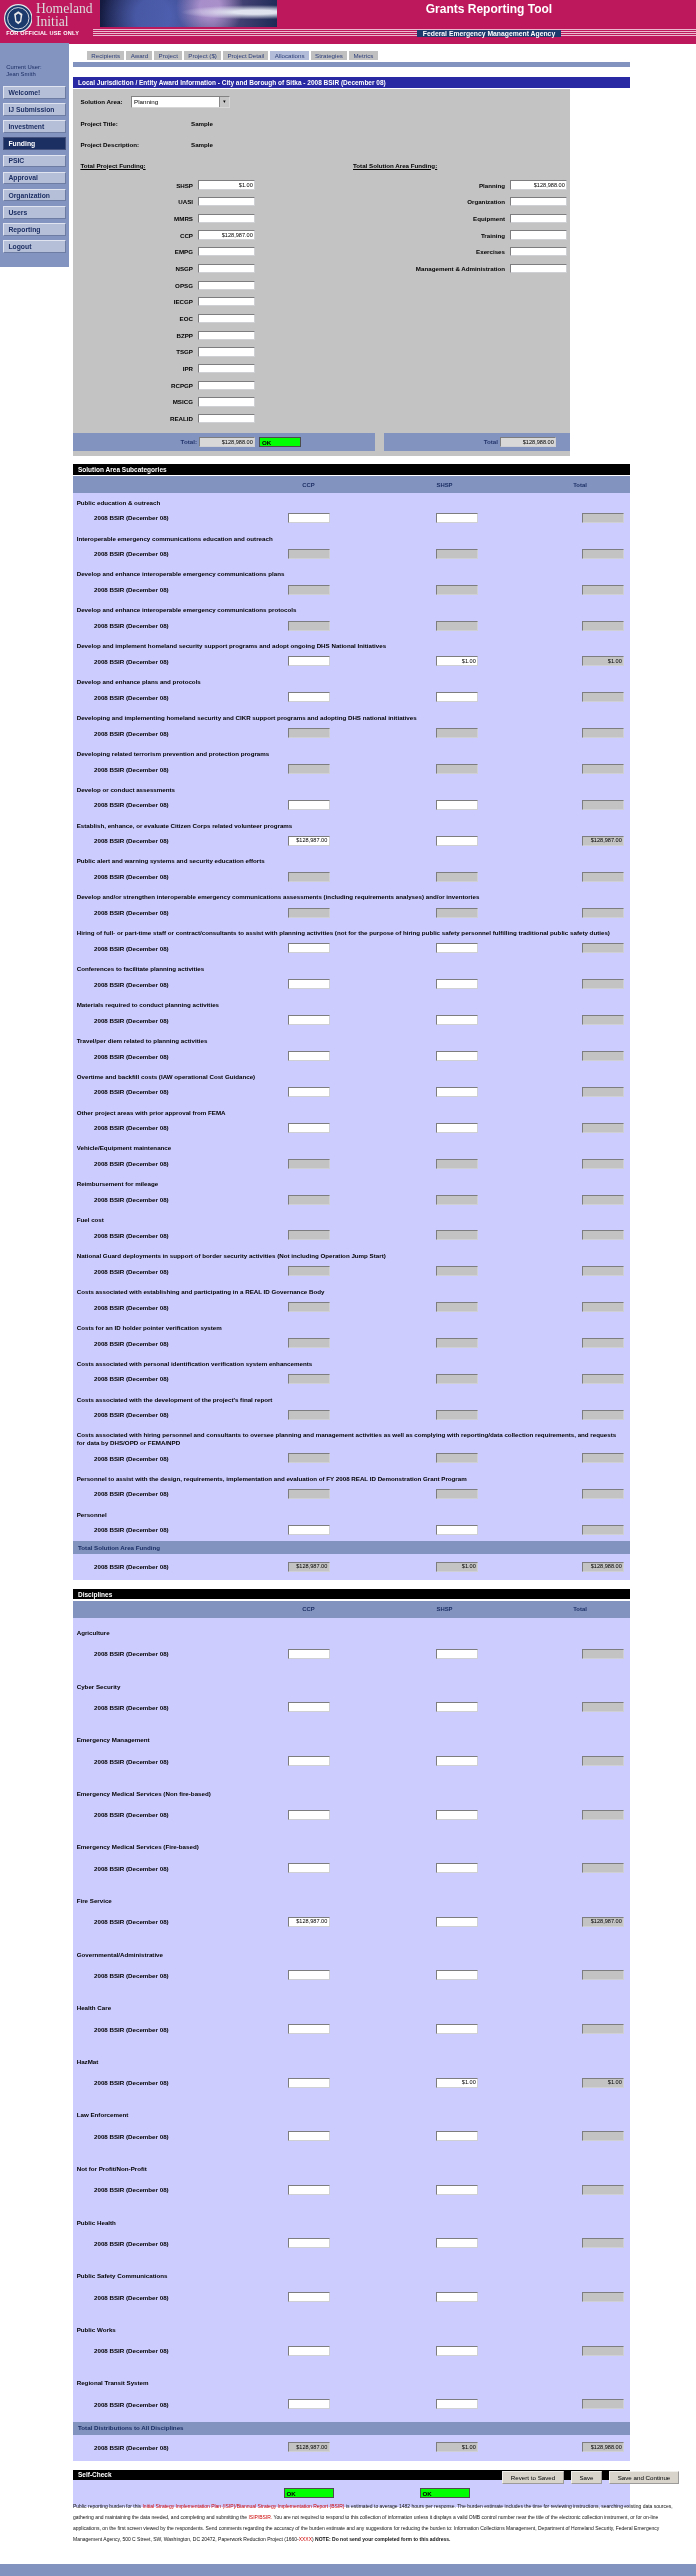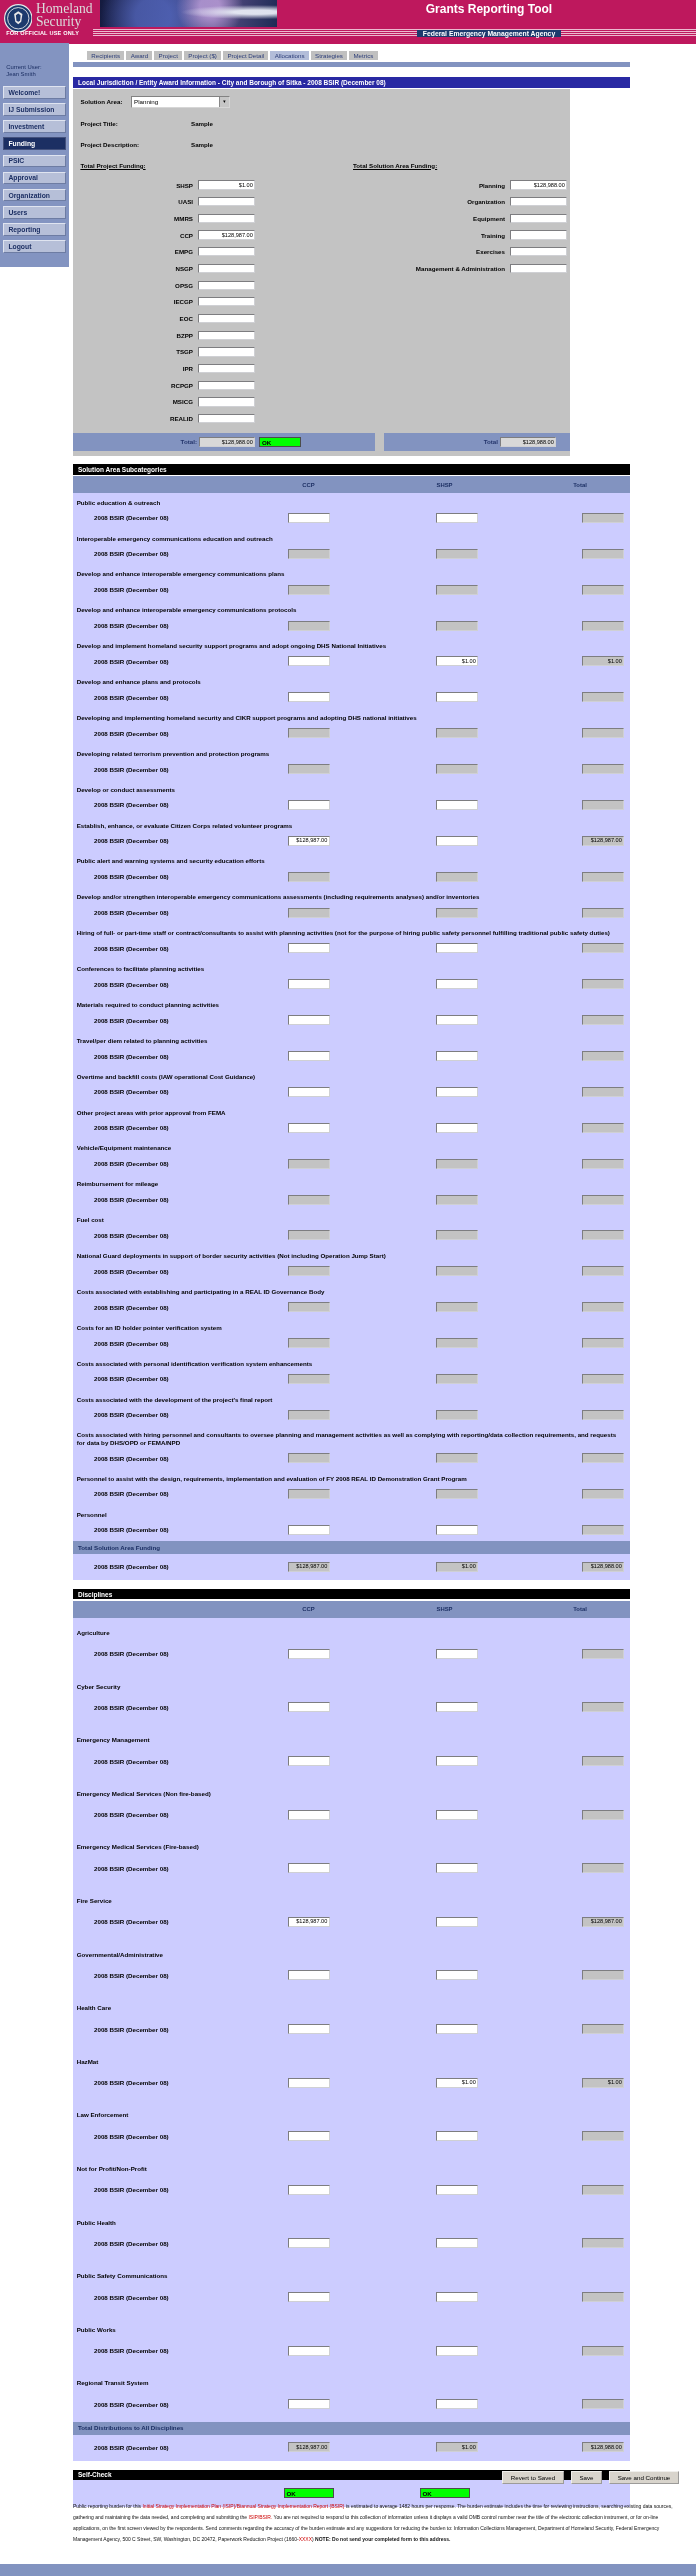--- a/index.html
+++ b/index.html
@@ -120,21 +120,21 @@
 
 <div class="hdr">
   <svg class="seal" viewBox="0 0 48 48">
     <circle cx="24" cy="24" r="23" fill="#1d3a6d" stroke="#e8e8e8" stroke-width="2"></circle>
     <circle cx="24" cy="24" r="18" fill="none" stroke="#e8e8e8" stroke-width="1.5"></circle>
     <path d="M24 12 L31 17 L29 30 L24 34 L19 30 L17 17 Z" fill="#e8e8e8"></path>
     <path d="M24 16 L28 19 L27 28 L24 30 L21 28 L20 19 Z" fill="#1d3a6d"></path>
   </svg>
   <div class="brand">
     <div>Homeland</div>
-    <div>Security</div>
+    <div>Initial</div>
   </div>
   <div class="montage"></div>
   <div class="stripes"></div>
   <div class="fouo">FOR OFFICIAL USE ONLY</div>
   <div class="apptitle">Grants Reporting Tool</div>
   <div class="appsub"><span>Federal Emergency Management Agency</span></div>
 </div>
 
 <div class="tabs" id="tabs">
     <div class="tab">Recipients</div>

